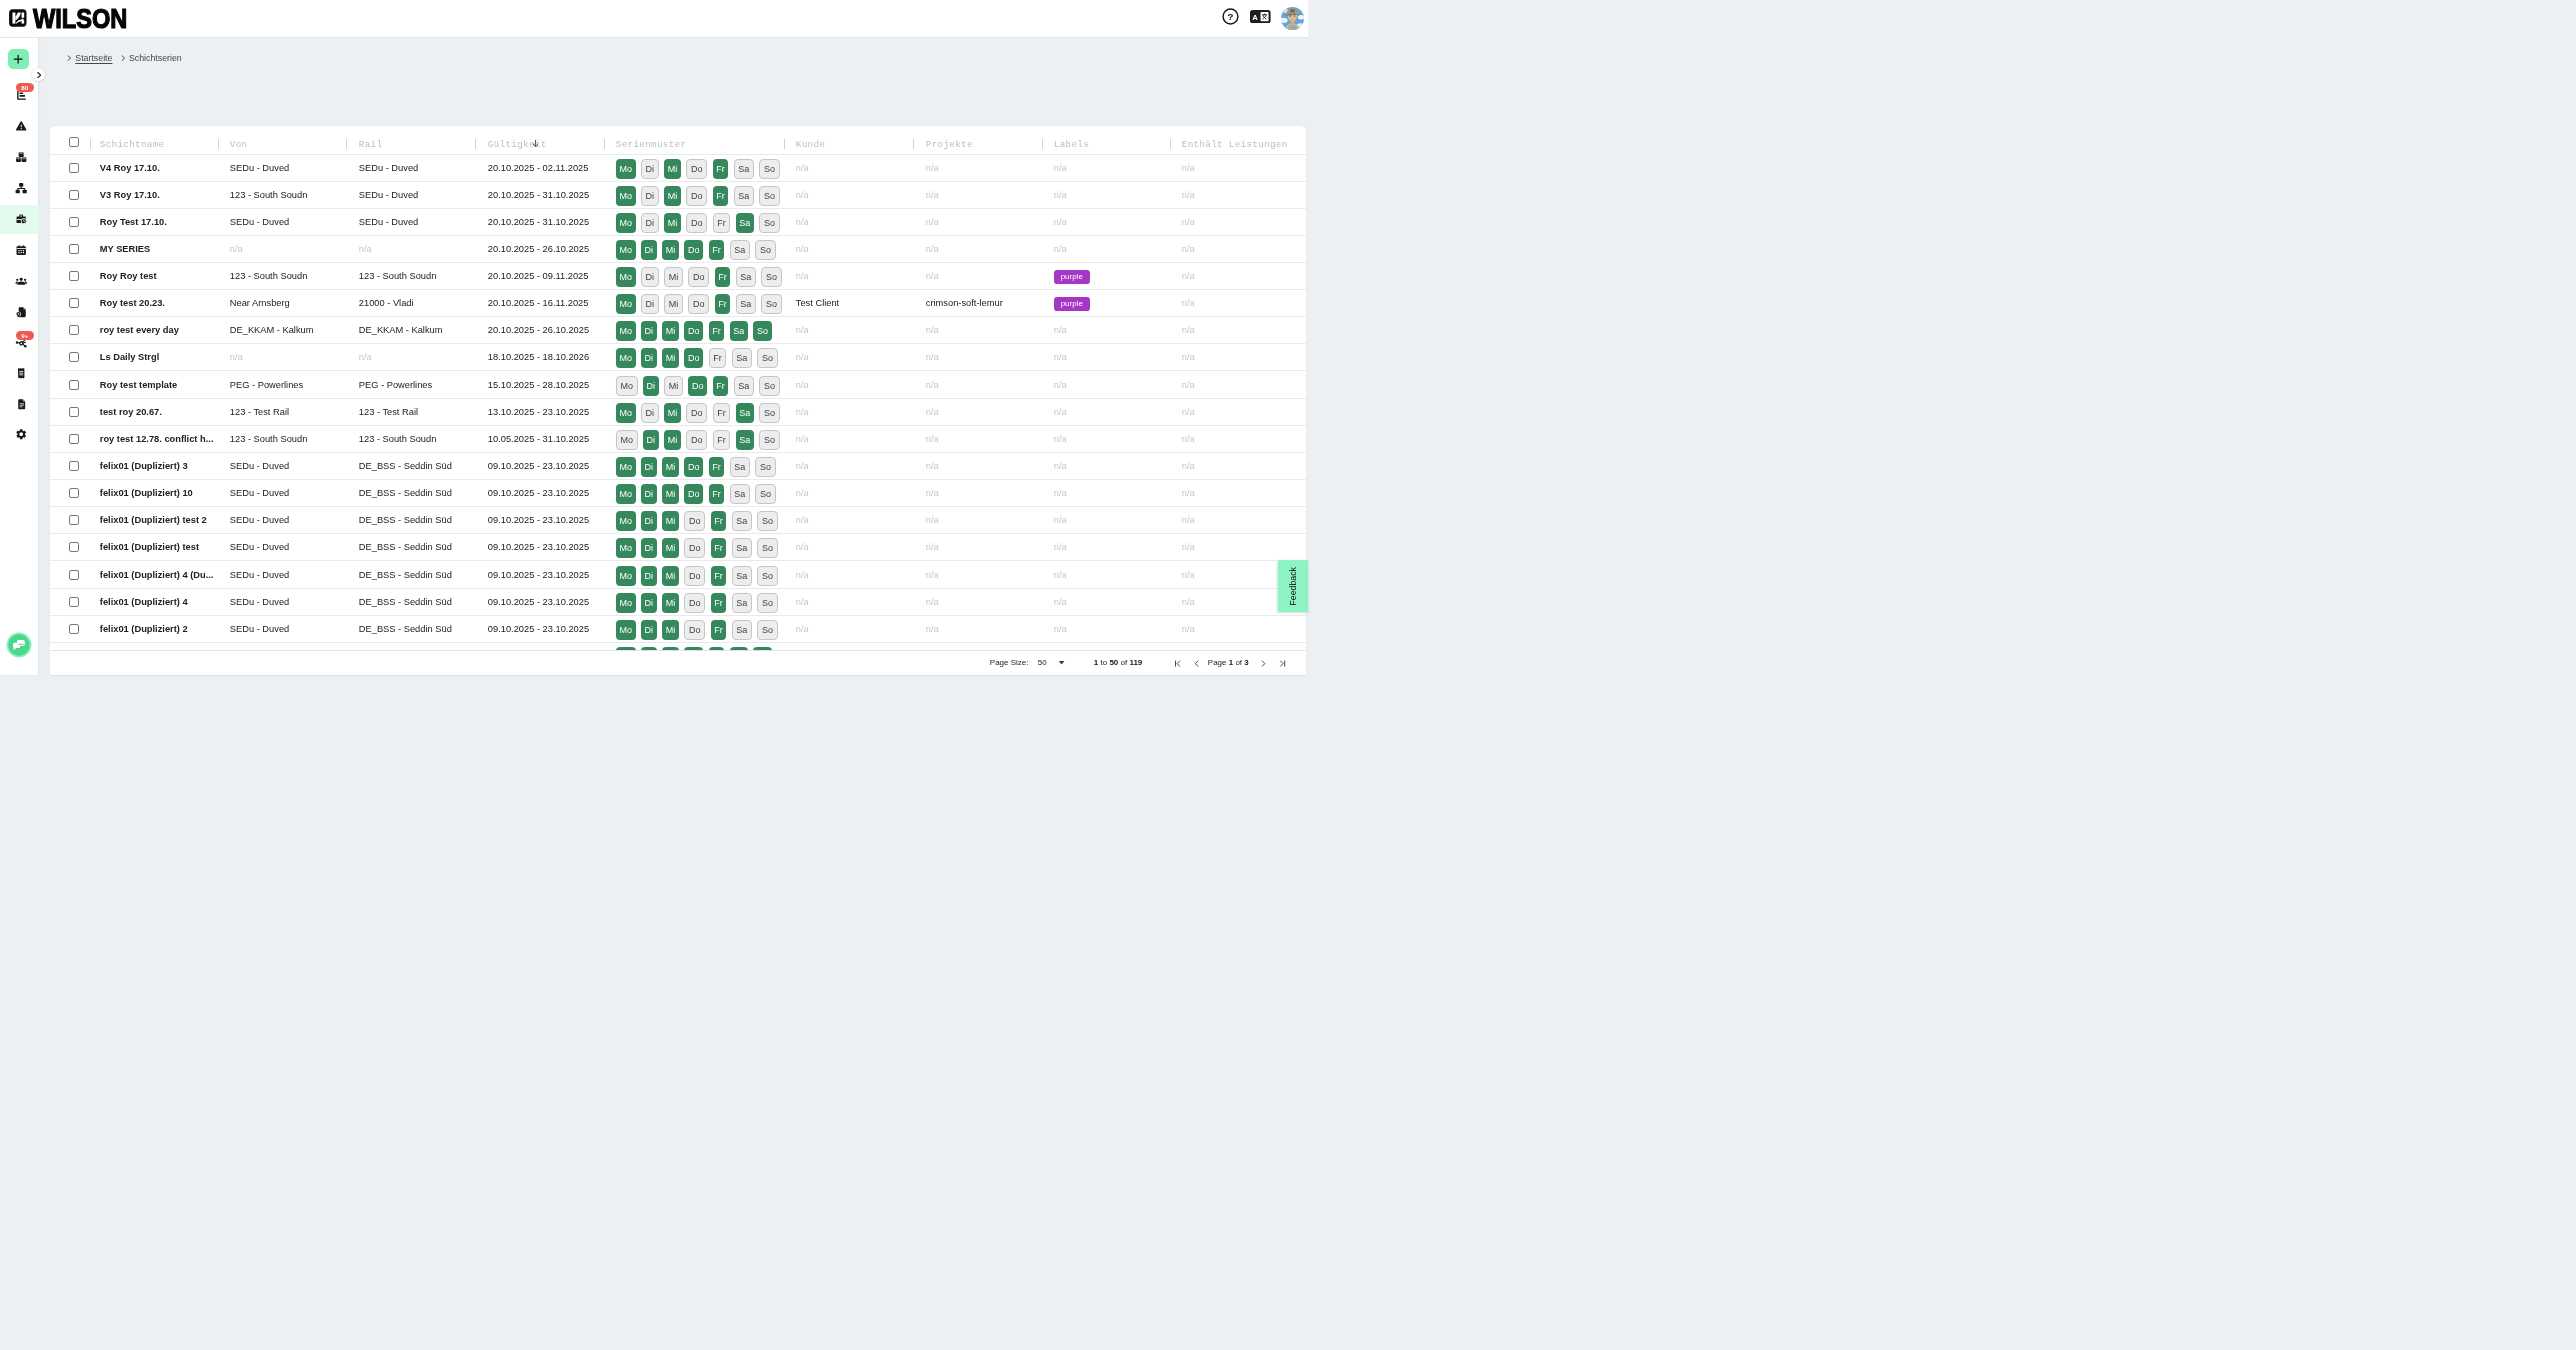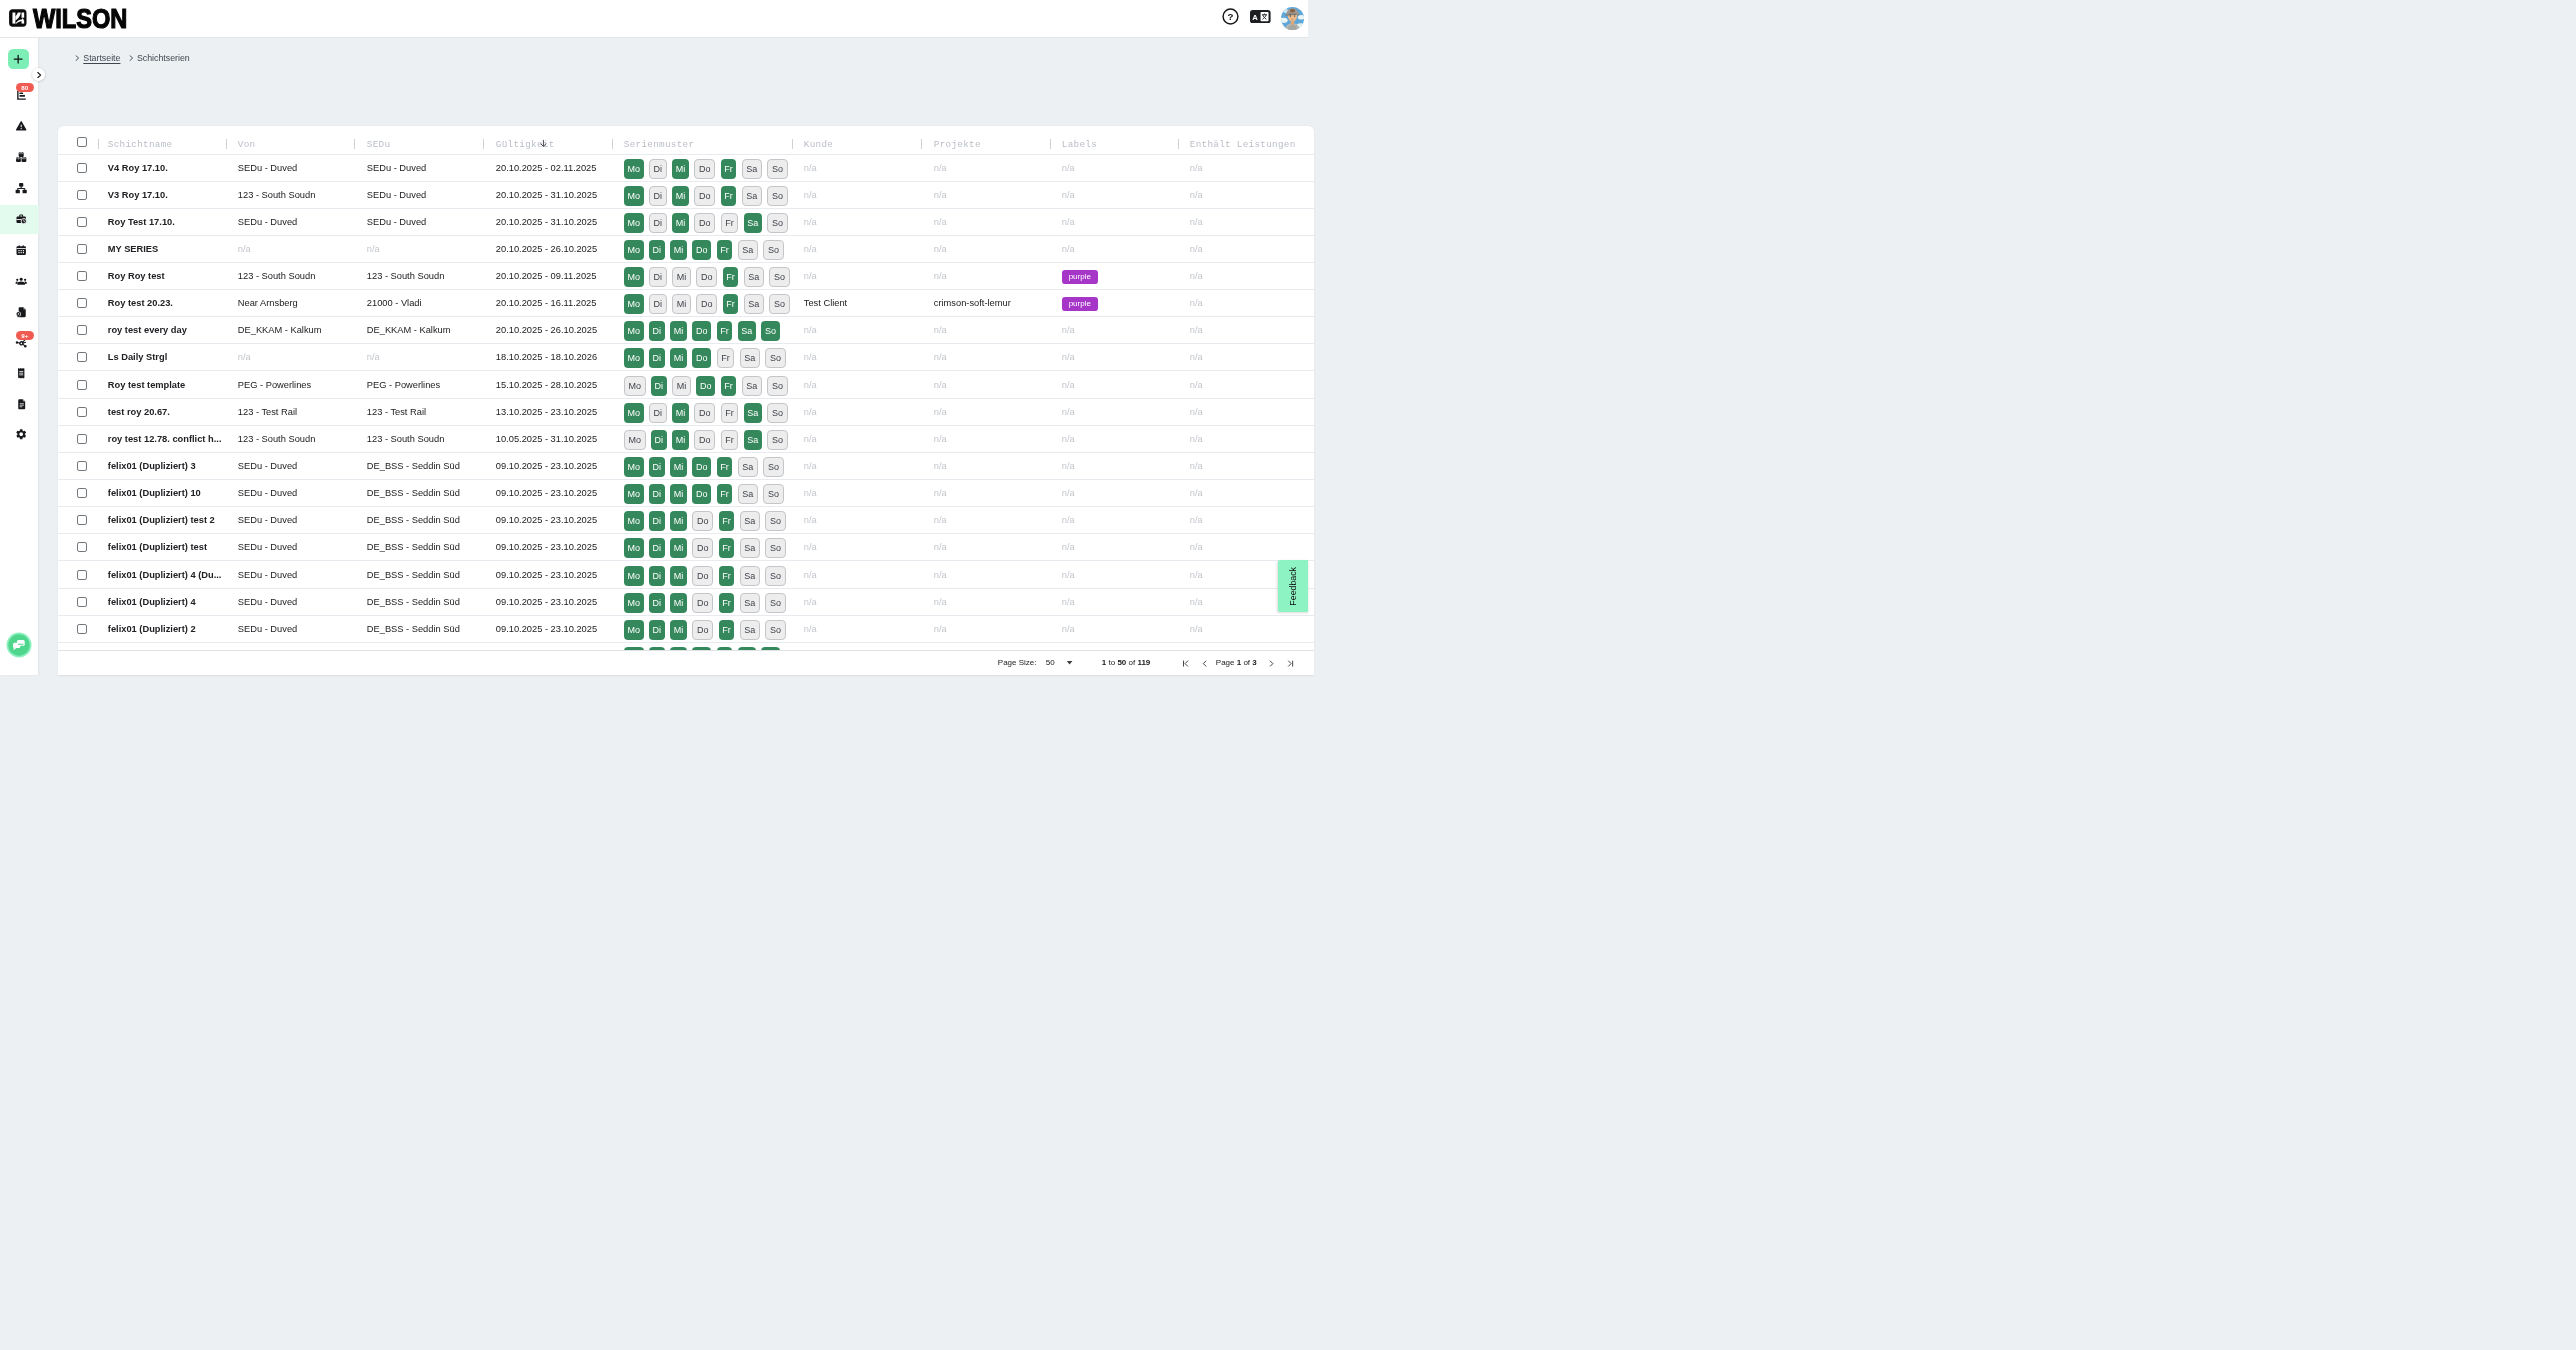--- a/index.html
+++ b/index.html
@@ -6,21 +6,21 @@
 #header { position:absolute; left:0; top:0; width:1308px; height:38px; background:#fff; border-bottom:0.5px solid #e3e6e9; z-index:30; }
 #logo-mark { position:absolute; left:8.2px; top:8.2px; }
 #logo-text { position:absolute; left:33px; top:3.3px; font-size:28px; font-weight:bold; color:#050505; letter-spacing:0px; -webkit-text-stroke:1.2px #050505; transform:scaleX(0.843); transform-origin:0 0; }
 #sidebar { position:absolute; left:0; top:38px; width:39px; height:637px; background:#fff; border-right:0.5px solid #e3e6e9; box-shadow:0.5px 0 2.1px rgba(60,64,67,.05); z-index:20; }
 #plusbtn { position:absolute; left:8.2px; top:10.8px; width:20.6px; height:20.6px; background:#7deeb6; border-radius:5.2px; display:flex; align-items:center; justify-content:center; }
 .sicon { position:absolute; left:15px; width:12.4px; height:12.4px; }
 .sbadge { position:absolute; left:15.5px; min-width:18.5px; height:9px; background:#f05b51; color:#fff; border-radius:4.6px; font-size:6.2px; font-weight:bold; text-align:center; line-height:9px; padding:0 2.1px; z-index:5; }
 #activeitem { position:absolute; left:0; top:167px; width:39px; height:29px; background:#e3fbee; }
 #collapse { position:absolute; left:32px; top:68px; width:13.4px; height:13.4px; background:#fff; border-radius:50%; box-shadow:0 0.5px 2.6px rgba(0,0,0,.22); z-index:40; display:flex; align-items:center; justify-content:center; }
 #fab { position:absolute; left:6.2px; top:632px; z-index:25; }
-#main { position:absolute; left:47px; top:38px; width:1269px; height:548px; }
+#main { position:absolute; left:39px; top:38px; width:1269px; height:548px; }
 #crumbs { position:absolute; left:27px; top:15px; font-size:8.8px; color:#3e464f; display:flex; align-items:center; }
 #crumbs svg { margin:1px 3.1px 0 0; }
 #crumbs a { color:#3e464f; text-decoration:underline; text-underline-offset:1.5px; }
 .card1 { position:absolute; left:10.8px; top:35px; width:1256px; height:41px; background:#fff; border-radius:5.2px; box-shadow:0 0.5px 1.5px rgba(60,64,67,.1); }
 #search { position:absolute; left:10px; top:10.3px; width:118px; height:20px; border:0.5px solid #a2a6aa; border-radius:2.1px; }
 #search .ph { position:absolute; left:7.7px; top:4.6px; font-size:8.2px; color:#a4a9af; }
 #search .sic { position:absolute; right:5.7px; top:4.1px; }
 #filter { position:absolute; left:136px; top:10px; width:35px; height:20.6px; border:0.5px solid #7fd4ab; border-radius:3.6px; background:#fff; display:flex; align-items:center; justify-content:center; }
 #loeschen { position:absolute; left:1122px; top:9.8px; width:54px; height:20.6px; background:#f1f2f2; border-radius:3.1px; color:#b4b6b8; font-size:8.8px; text-align:center; line-height:20.6px; }
 #hinzu { position:absolute; left:1180px; top:9.8px; width:74px; height:21px; background:#81f0bd; border-radius:3.1px; color:#111; font-size:9px; text-align:center; line-height:21px; box-shadow:0 1px 1.5px rgba(60,64,67,.12); }
@@ -225,21 +225,21 @@
       <svg width="6.2" height="6.2" viewBox="0 0 12 12">
         <path d="M4 1.5 9 6l-5 4.5" stroke="#454d57" stroke-width="1.9" fill="none" stroke-linecap="round" stroke-linejoin="round"></path>
       </svg>
       <span>Schichtserien</span>
     </div>
   <div class="card2">
     <div id="thead">
       <span class="cb"></span>
       <span class="ht" style="left:50px">Schichtname</span>
       <span class="ht" style="left:180px">Von</span>
-      <span class="ht" style="left:309px">SEDu</span>
+      <span class="ht" style="left:309px">Rail</span>
       <span class="ht" style="left:438px">Gültigkeit</span>
       <span style="position:absolute;left:481px;top:13px"><svg width="8.8" height="8.8" viewBox="0 0 17 17">
 <path d="M8.5 2.5v11M3.6 9.4l4.9 4.9 4.9-4.9" stroke="#3c4043" stroke-width="1.8" fill="none" stroke-linecap="round" stroke-linejoin="round"></path>
 </svg></span>
       <span class="ht" style="left:566px">Serienmuster</span>
       <span class="ht" style="left:746px">Kunde</span>
       <span class="ht" style="left:876px">Projekte</span>
       <span class="ht" style="left:1004px">Labels</span>
       <span class="ht" style="left:1132px">Enthält Leistungen</span>
       <span class="vsep" style="left:40px"></span>

